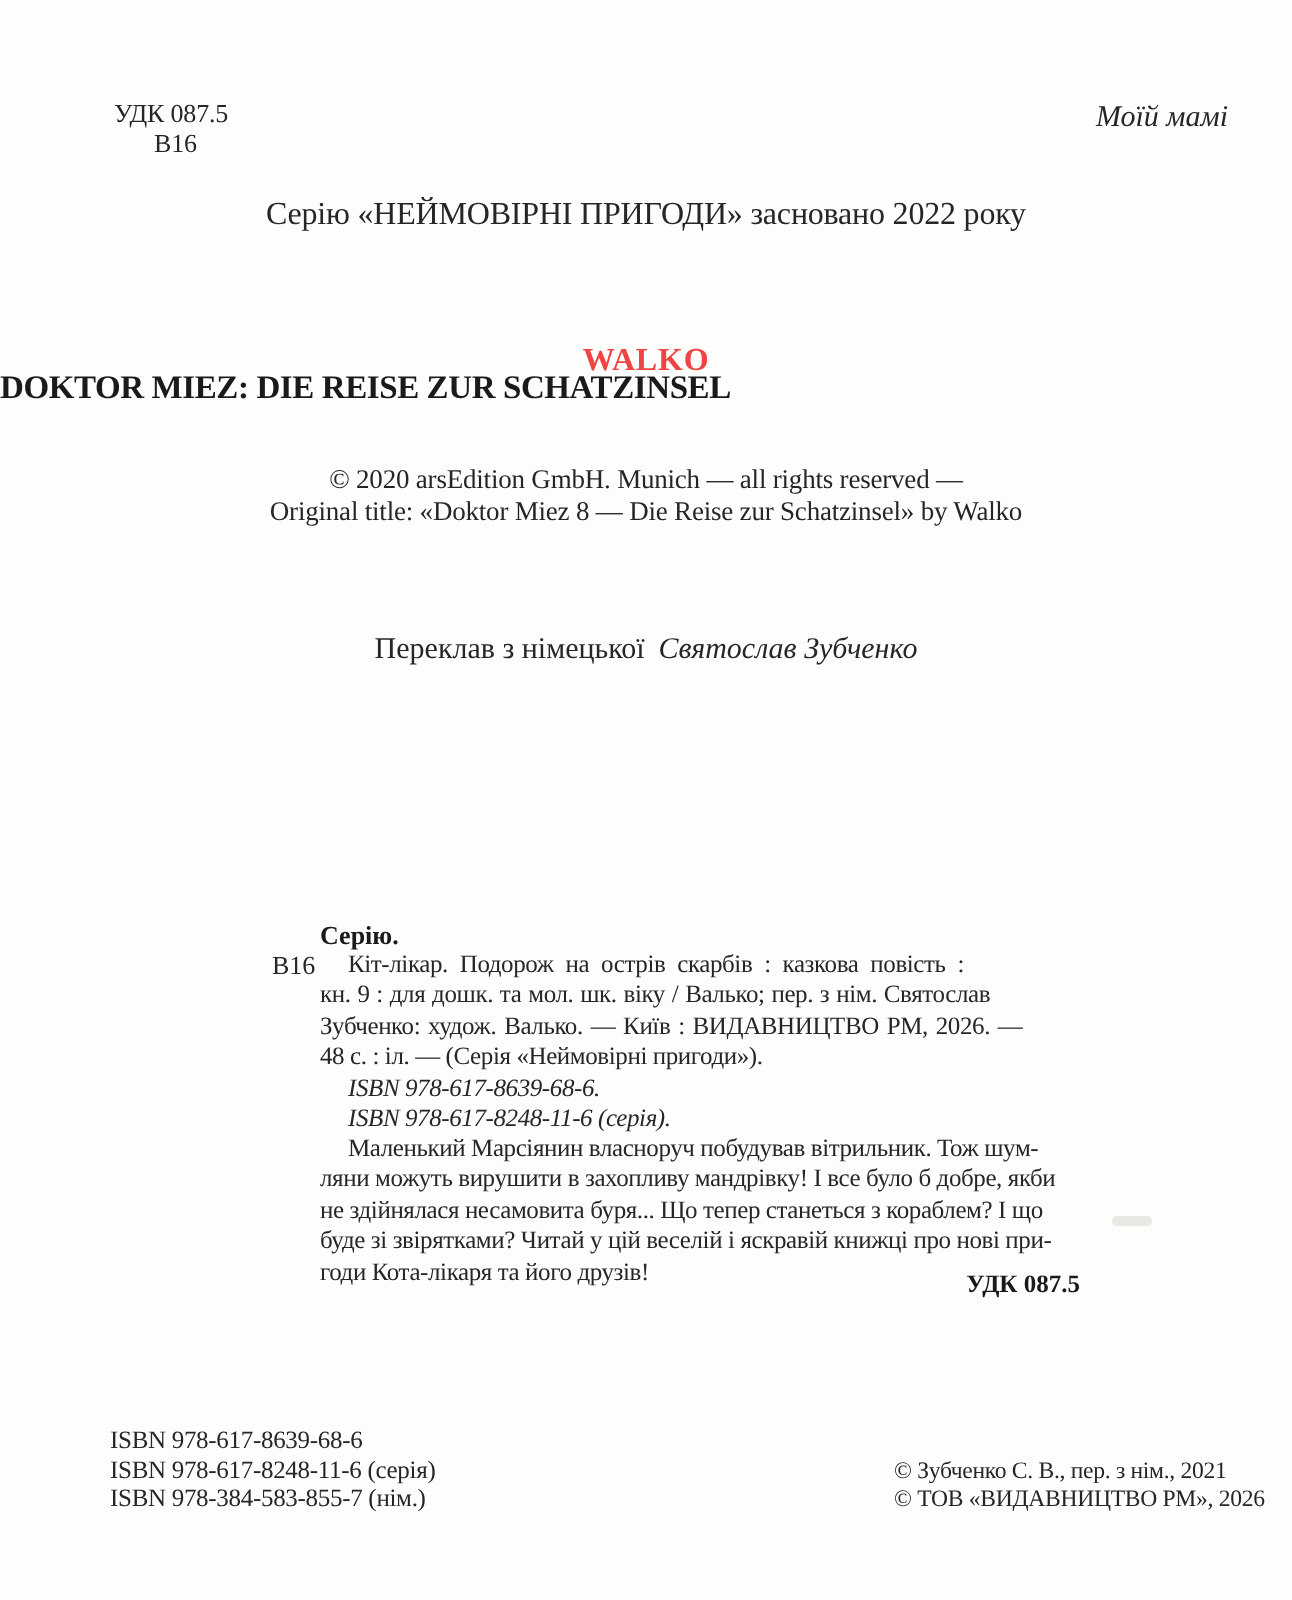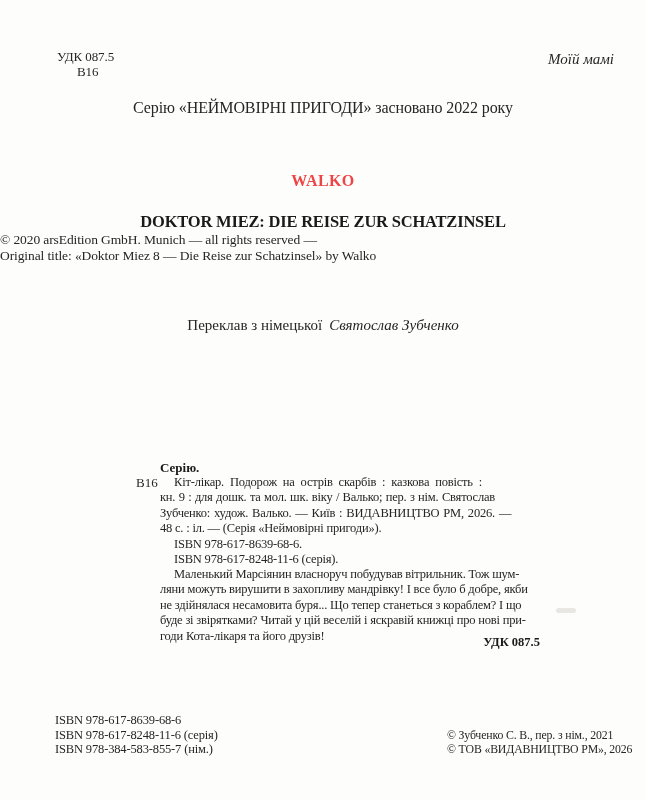--- a/index.html
+++ b/index.html
@@ -37,27 +37,27 @@
     text-align: center; font-size: 16px;
     letter-spacing: -0.1px;
   }
 
   .author {
     top: 172px; left: 0; width: 646px;
     text-align: center; font-size: 16px; font-weight: bold;
     color: #ef4444; letter-spacing: 0.4px;
   }
   .orig-title {
-    top: 212px; left: 0; width: 646px;
-    text-align: center; font-size: 16.5px; font-weight: bold;
+    top: 184px; left: 0; width: 646px;
+    font-size: 16.5px; font-weight: bold;
     color: #1a1a1a; letter-spacing: -0.2px;
   }
   .orig-copyright {
     top: 232px; left: 0; width: 646px;
-    text-align: left; font-size: 13.5px; line-height: 16px;
+    text-align: center; font-size: 13.5px; line-height: 16px;
     letter-spacing: -0.1px;
   }
 
   .translator {
     top: 317px; left: 0; width: 646px;
     text-align: center; font-size: 15px;
   }
   .translator .name { font-style: italic; margin-left: 7px; }
 
   
@@ -76,20 +76,21 @@
   }
   .card-body .line { white-space: nowrap; }
   .card-body .line:nth-child(1) { padding-left: 14px; word-spacing: 3px; }
   .card-body .line:nth-child(2) { word-spacing: 0.5px; }
   .card-body .line:nth-child(3) { word-spacing: 1px; }
 
   .card-isbn {
     top: 537px; left: 160px;
     font-size: 12.5px; line-height: 15.4px;
     letter-spacing: -0.2px;
+    font-style: italic;
   }
   .card-isbn .line { padding-left: 14px; white-space: nowrap; }
 
   .annotation {
     top: 567px; left: 160px; width: 382px;
     font-size: 12.5px; line-height: 15.4px;
     letter-spacing: -0.2px;
   }
   .annotation .line { white-space: nowrap; }
   .annotation .line:nth-child(1) { padding-left: 14px; }

